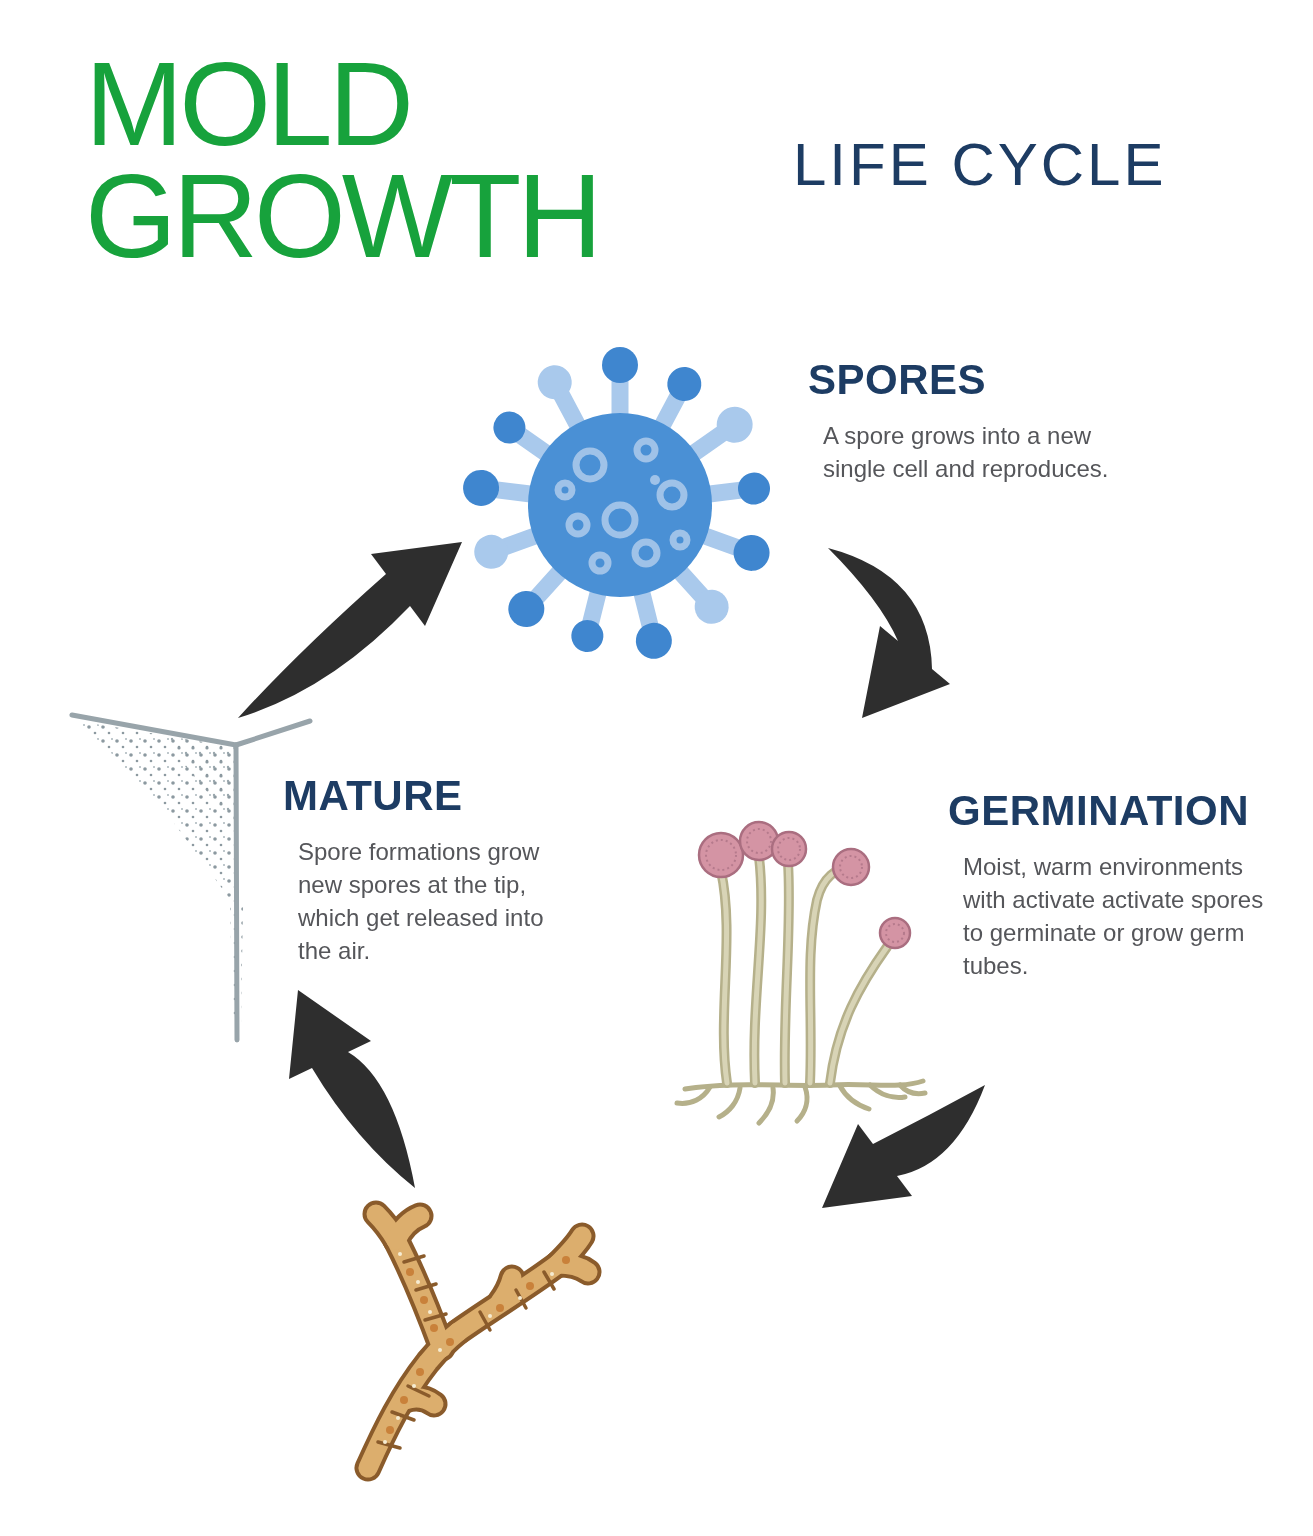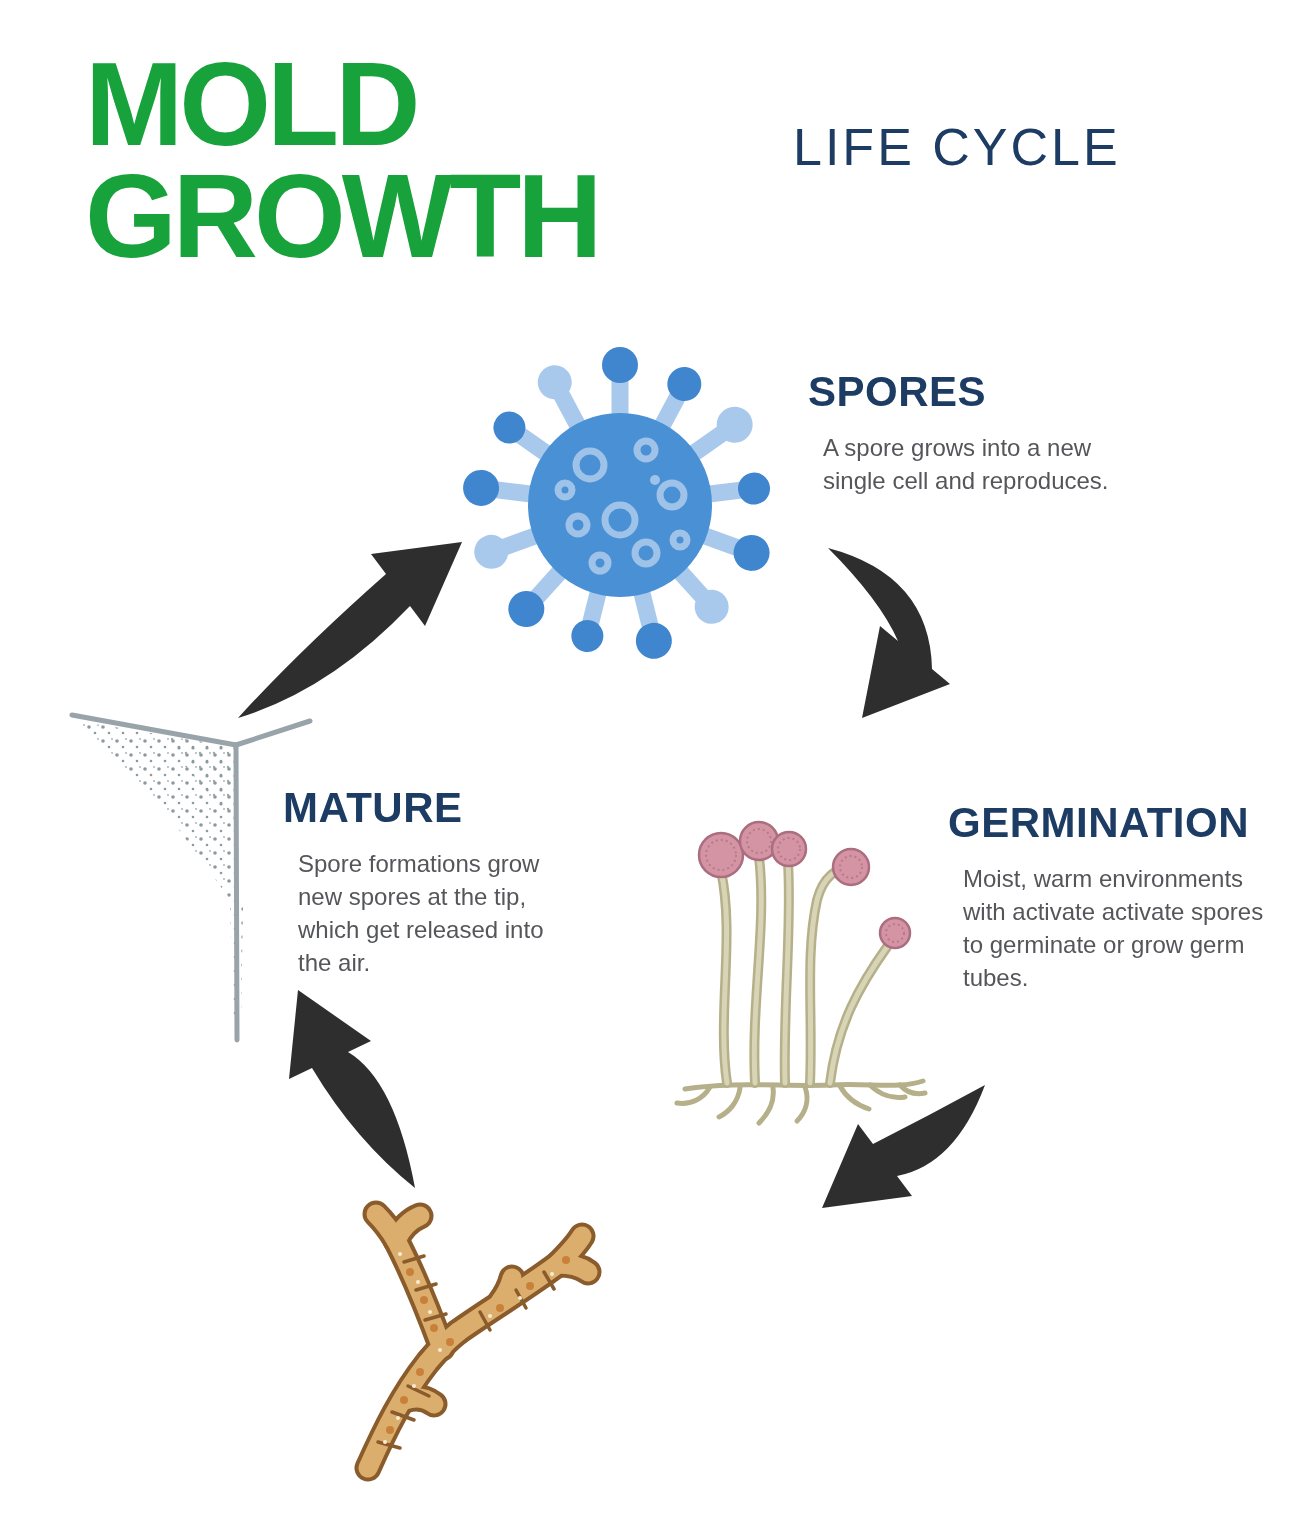--- a/index.html
+++ b/index.html
@@ -2,31 +2,31 @@
 <html style="--green: #17a23c; --navy: #1d3c63; --body-text: #55565a; --arrow: #2e2e2e; --spore-blue: #4a90d5; --spore-light: #a9c9ec; --germ-pink: #d494a4; --germ-stem: #b5b08a; --hypha-tan: #dcae6d; --hypha-outline: #8a5b2b; --speckle-gray: #98a4aa;"><head>
 <meta charset="utf-8">
 <style>
   html,body { margin:0; padding:0; background:#ffffff; }
   .canvas {
     position:relative; width:1313px; height:1536px; background:#ffffff;
     font-family:"Liberation Sans", sans-serif; overflow:hidden;
   }
   .brand {
     position:absolute; left:85px; top:48px;
-    font-size:118px; font-weight:700; line-height:0.95; letter-spacing:-4px;
+    font-size:118px; font-weight:400; line-height:0.95; letter-spacing:-4px;
     color:var(--green,#17a23c);
   }
   .subtitle {
-    position:absolute; left:793px; top:117px;
-    font-size:52px; font-weight:300; letter-spacing:3px;
+    position:absolute; left:793px; top:130px;
+    font-size:60px; font-weight:300; letter-spacing:3px;
     color:var(--navy,#1d3c63);
   }
   .stage { position:absolute; }
   .stage h2 {
-    margin:16px 0 8px 0; font-size:42px; font-weight:700; letter-spacing:0.5px;
+    margin:4px 0 8px 0; font-size:42px; font-weight:700; letter-spacing:0.5px;
     color:var(--navy,#1d3c63);
   }
   .stage p {
     margin:15px; font-size:24px; line-height:1.38;
     color:var(--body-text,#55565a);
   }
   .stage-spores      { left:808px; top:352px;  width:360px; }
   .stage-germination { left:948px; top:783px;  width:345px; }
   .stage-hypha       { left:648px; top:1233px; width:375px; }
   .stage-mature      { left:283px; top:768px;  width:300px; }

